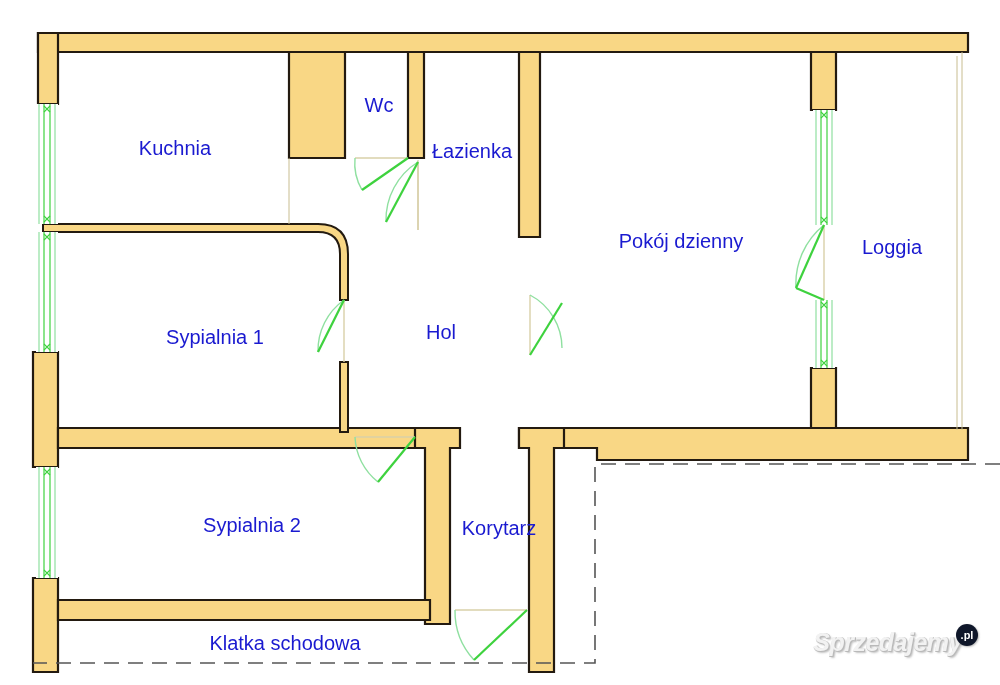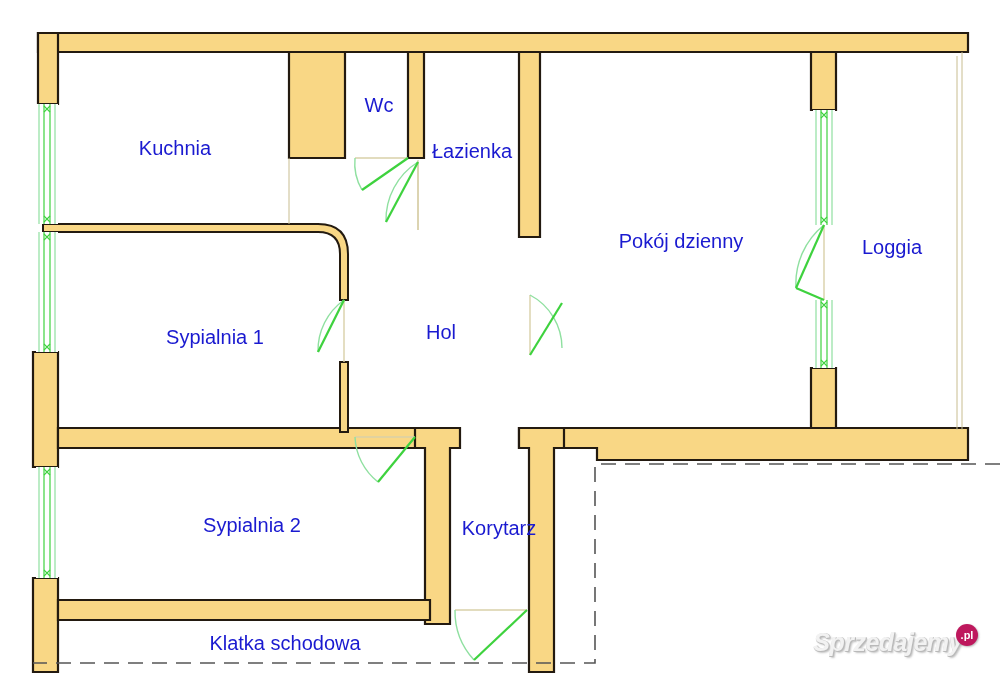--- a/index.html
+++ b/index.html
@@ -58,21 +58,21 @@
       0px 1px 0 #c9c9c9,
       2px 2px 2px rgba(120,120,120,0.45);
     line-height: 1;
   }
   #watermark .wm-badge {
     margin-left: -6px;
     margin-top: -6px;
     width: 22px;
     height: 22px;
     border-radius: 50%;
-    background: #be185d;
+    background: #0f172a;
     color: #ffffff;
     font-family: "Liberation Sans", sans-serif;
     font-size: 11px;
     font-weight: bold;
     display: flex;
     align-items: center;
     justify-content: center;
     box-shadow: 1px 1px 2px rgba(120,120,120,0.5);
   }
 </style>

